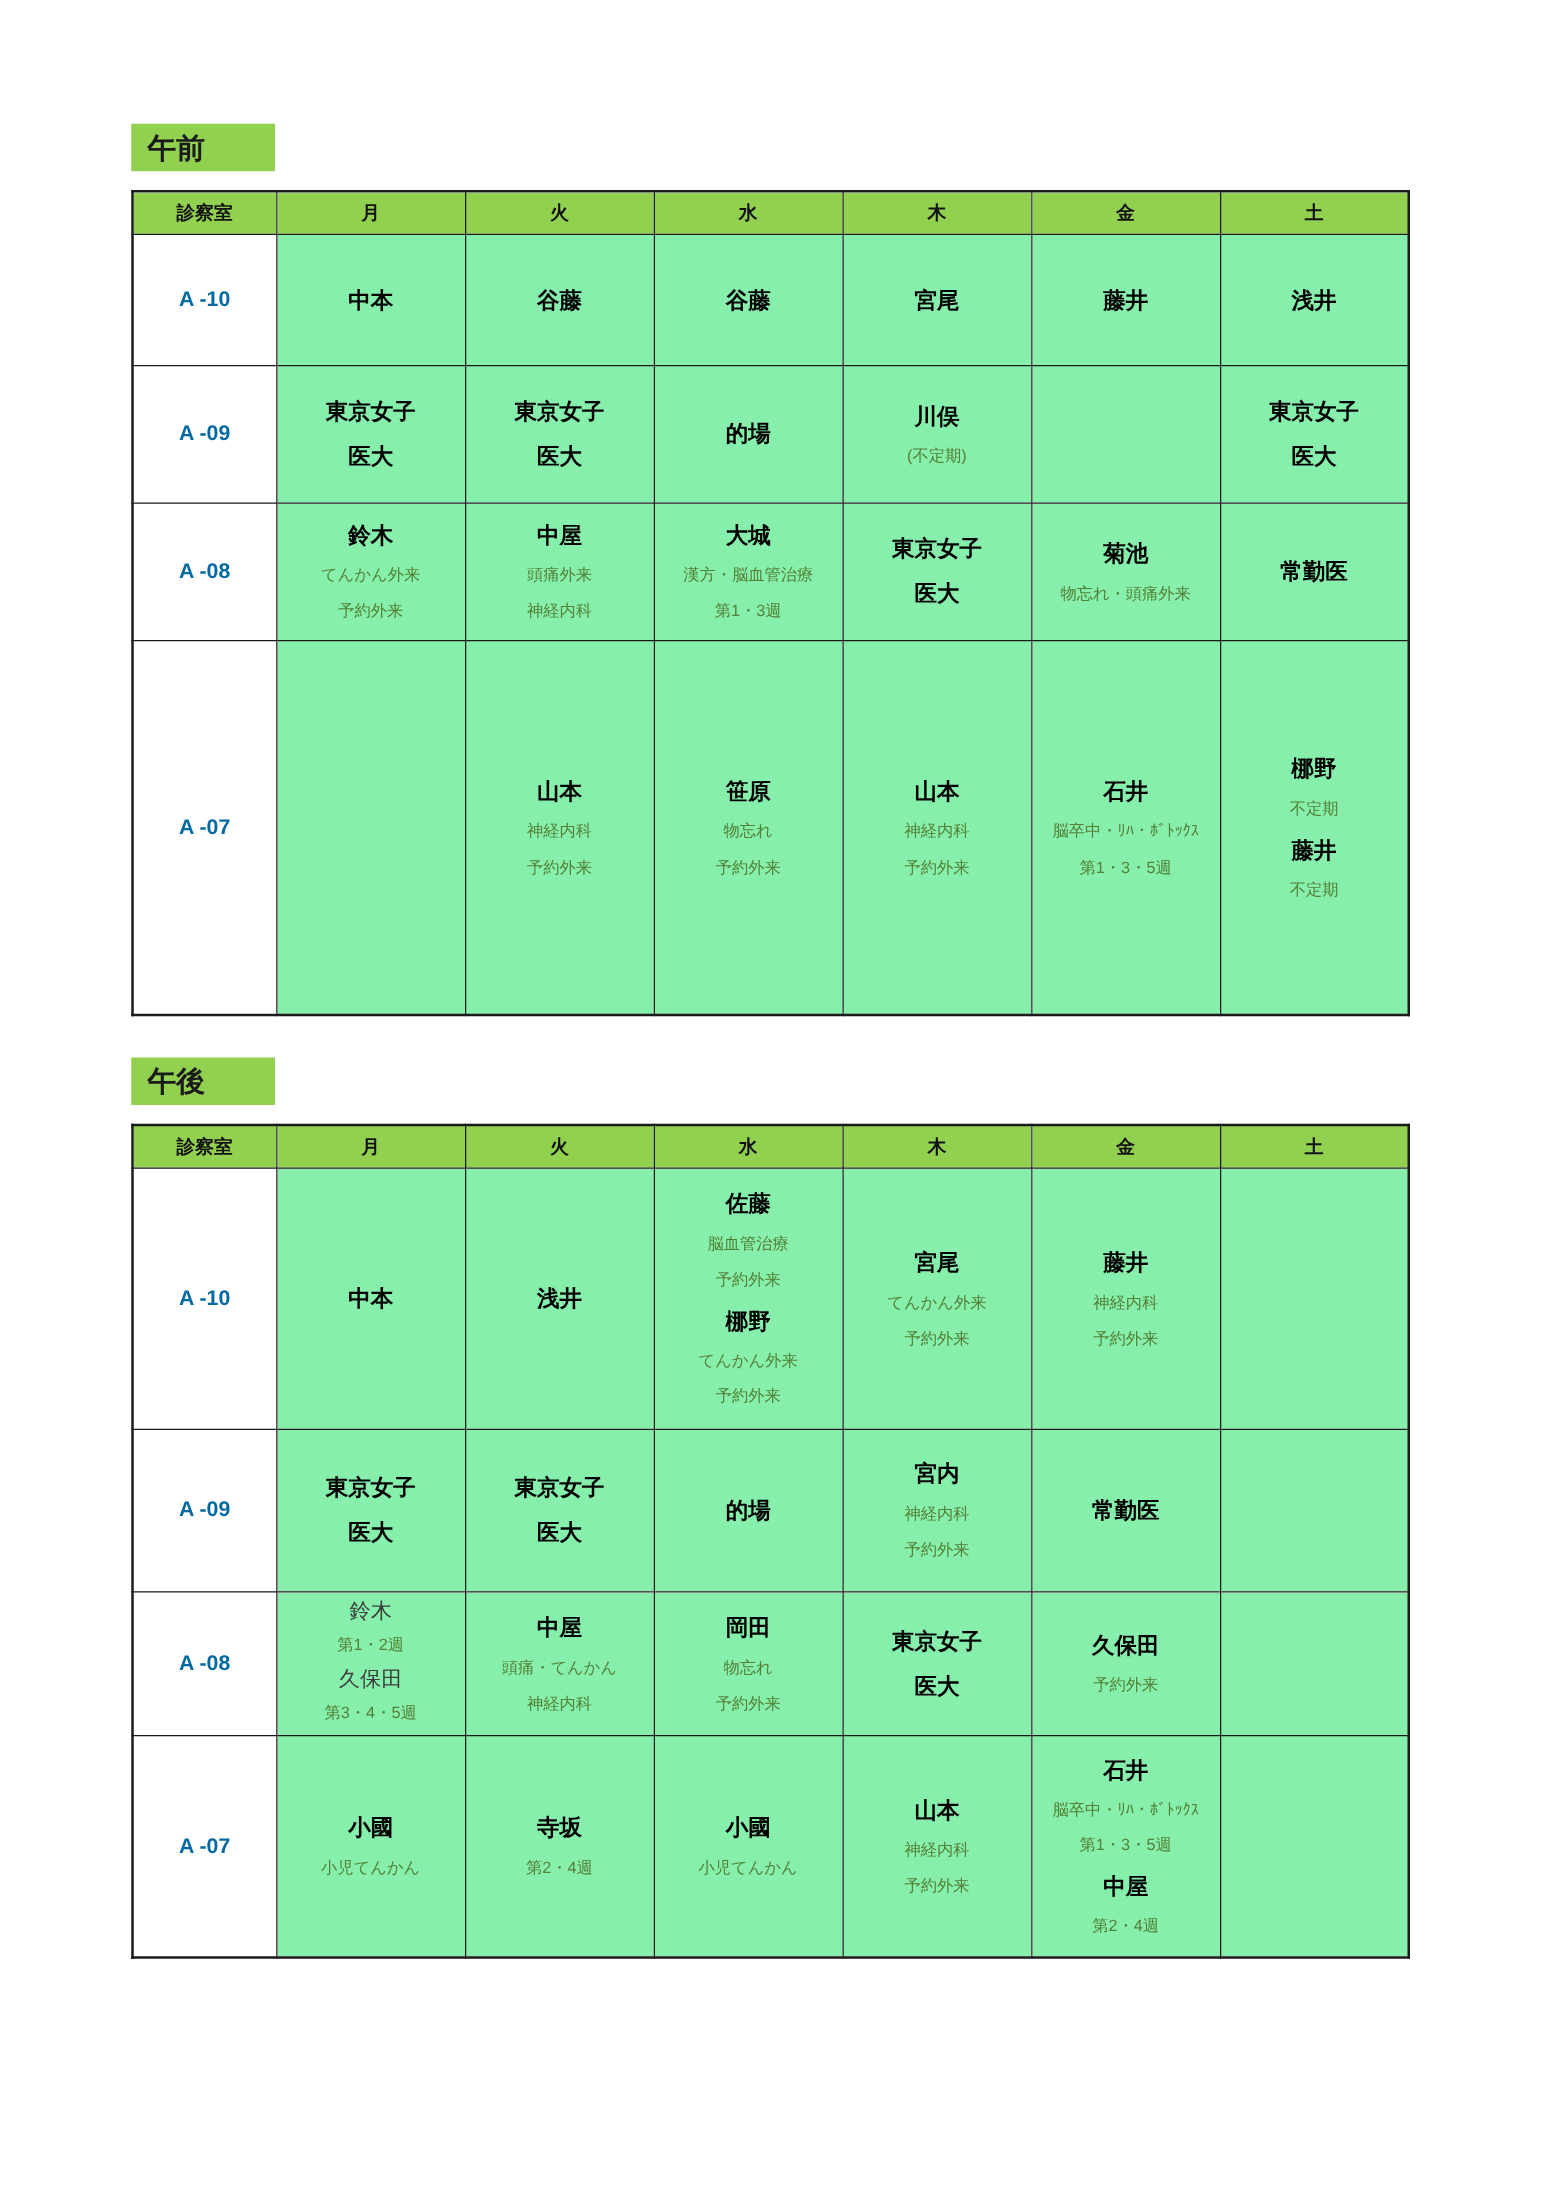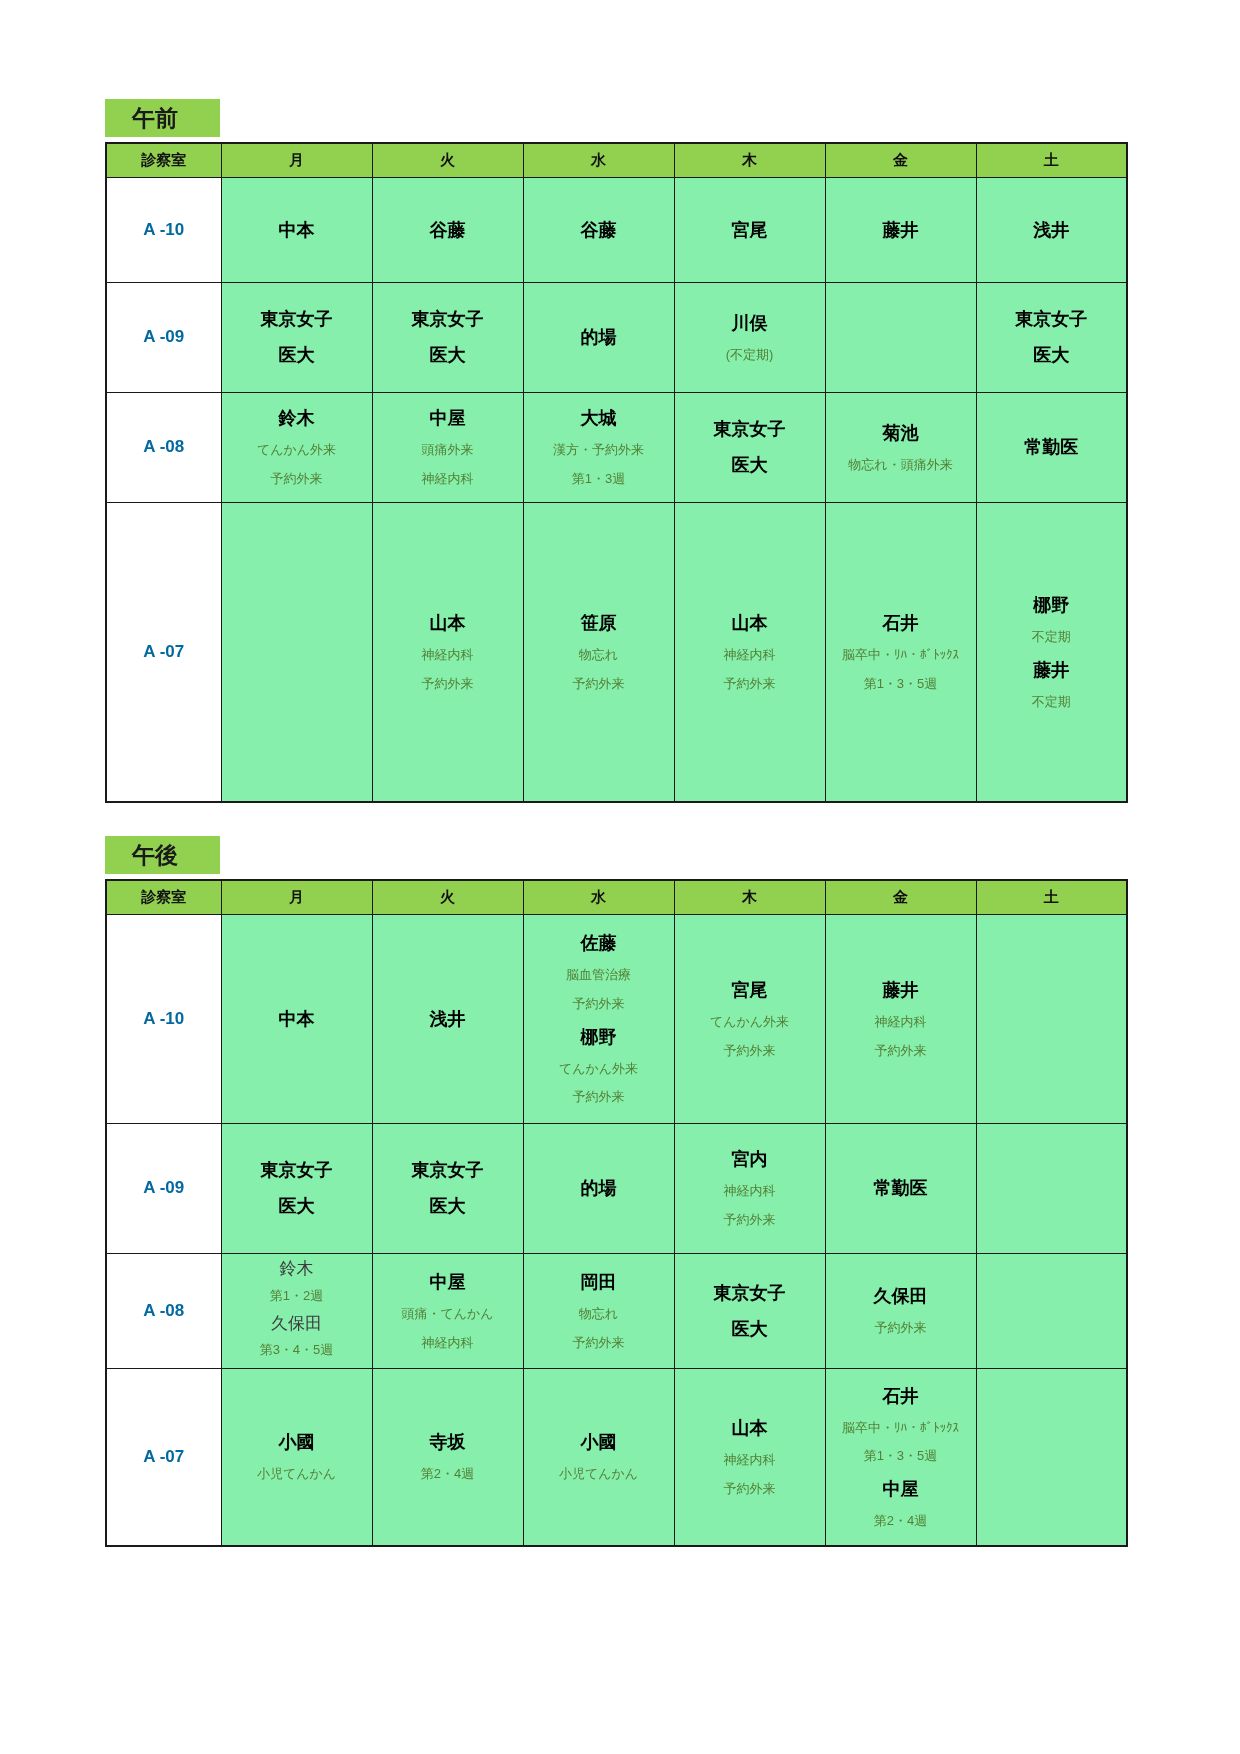--- a/index.html
+++ b/index.html
@@ -10,23 +10,23 @@
     background:#ffffff;
     font-family:"Liberation Sans","DejaVu Sans",sans-serif;
     padding-top:99px;
     padding-left:105px;
   }
   .section { margin-bottom:33px; }
   .section-label {
     width:115px; height:38px;
     background:#92d050;
     display:flex; align-items:center;
-    padding-left:27px;
+    padding-left:13px;
     font-size:23px; font-weight:bold; color:#1a1a1a;
-    margin-bottom:5px;
+    margin-bottom:15px;
   }
   table.schedule {
     border-collapse:collapse;
     table-layout:fixed;
     border:2.5px solid #1a1a1a;
   }
   table.schedule col.room-col { width:115px; }
   table.schedule col.day-col  { width:151px; }
   table.schedule th, table.schedule td {
     border:1.5px solid #1a1a1a;
@@ -127,21 +127,21 @@
               <div class="ln-g">てんかん外来</div>
               <div class="ln-g">予約外来</div>
             </td>
             <td class="slot">
               <div class="ln-n">中屋</div>
               <div class="ln-g">頭痛外来</div>
               <div class="ln-g">神経内科</div>
             </td>
             <td class="slot">
               <div class="ln-n">大城</div>
-              <div class="ln-g">漢方・予約外来</div>
+              <div class="ln-g">漢方・脳血管治療</div>
               <div class="ln-g">第1・3週</div>
             </td>
             <td class="slot">
               <div class="ln-n">東京女子</div>
               <div class="ln-n">医大</div>
             </td>
             <td class="slot">
               <div class="ln-n">菊池</div>
               <div class="ln-g">物忘れ・頭痛外来</div>
             </td>

